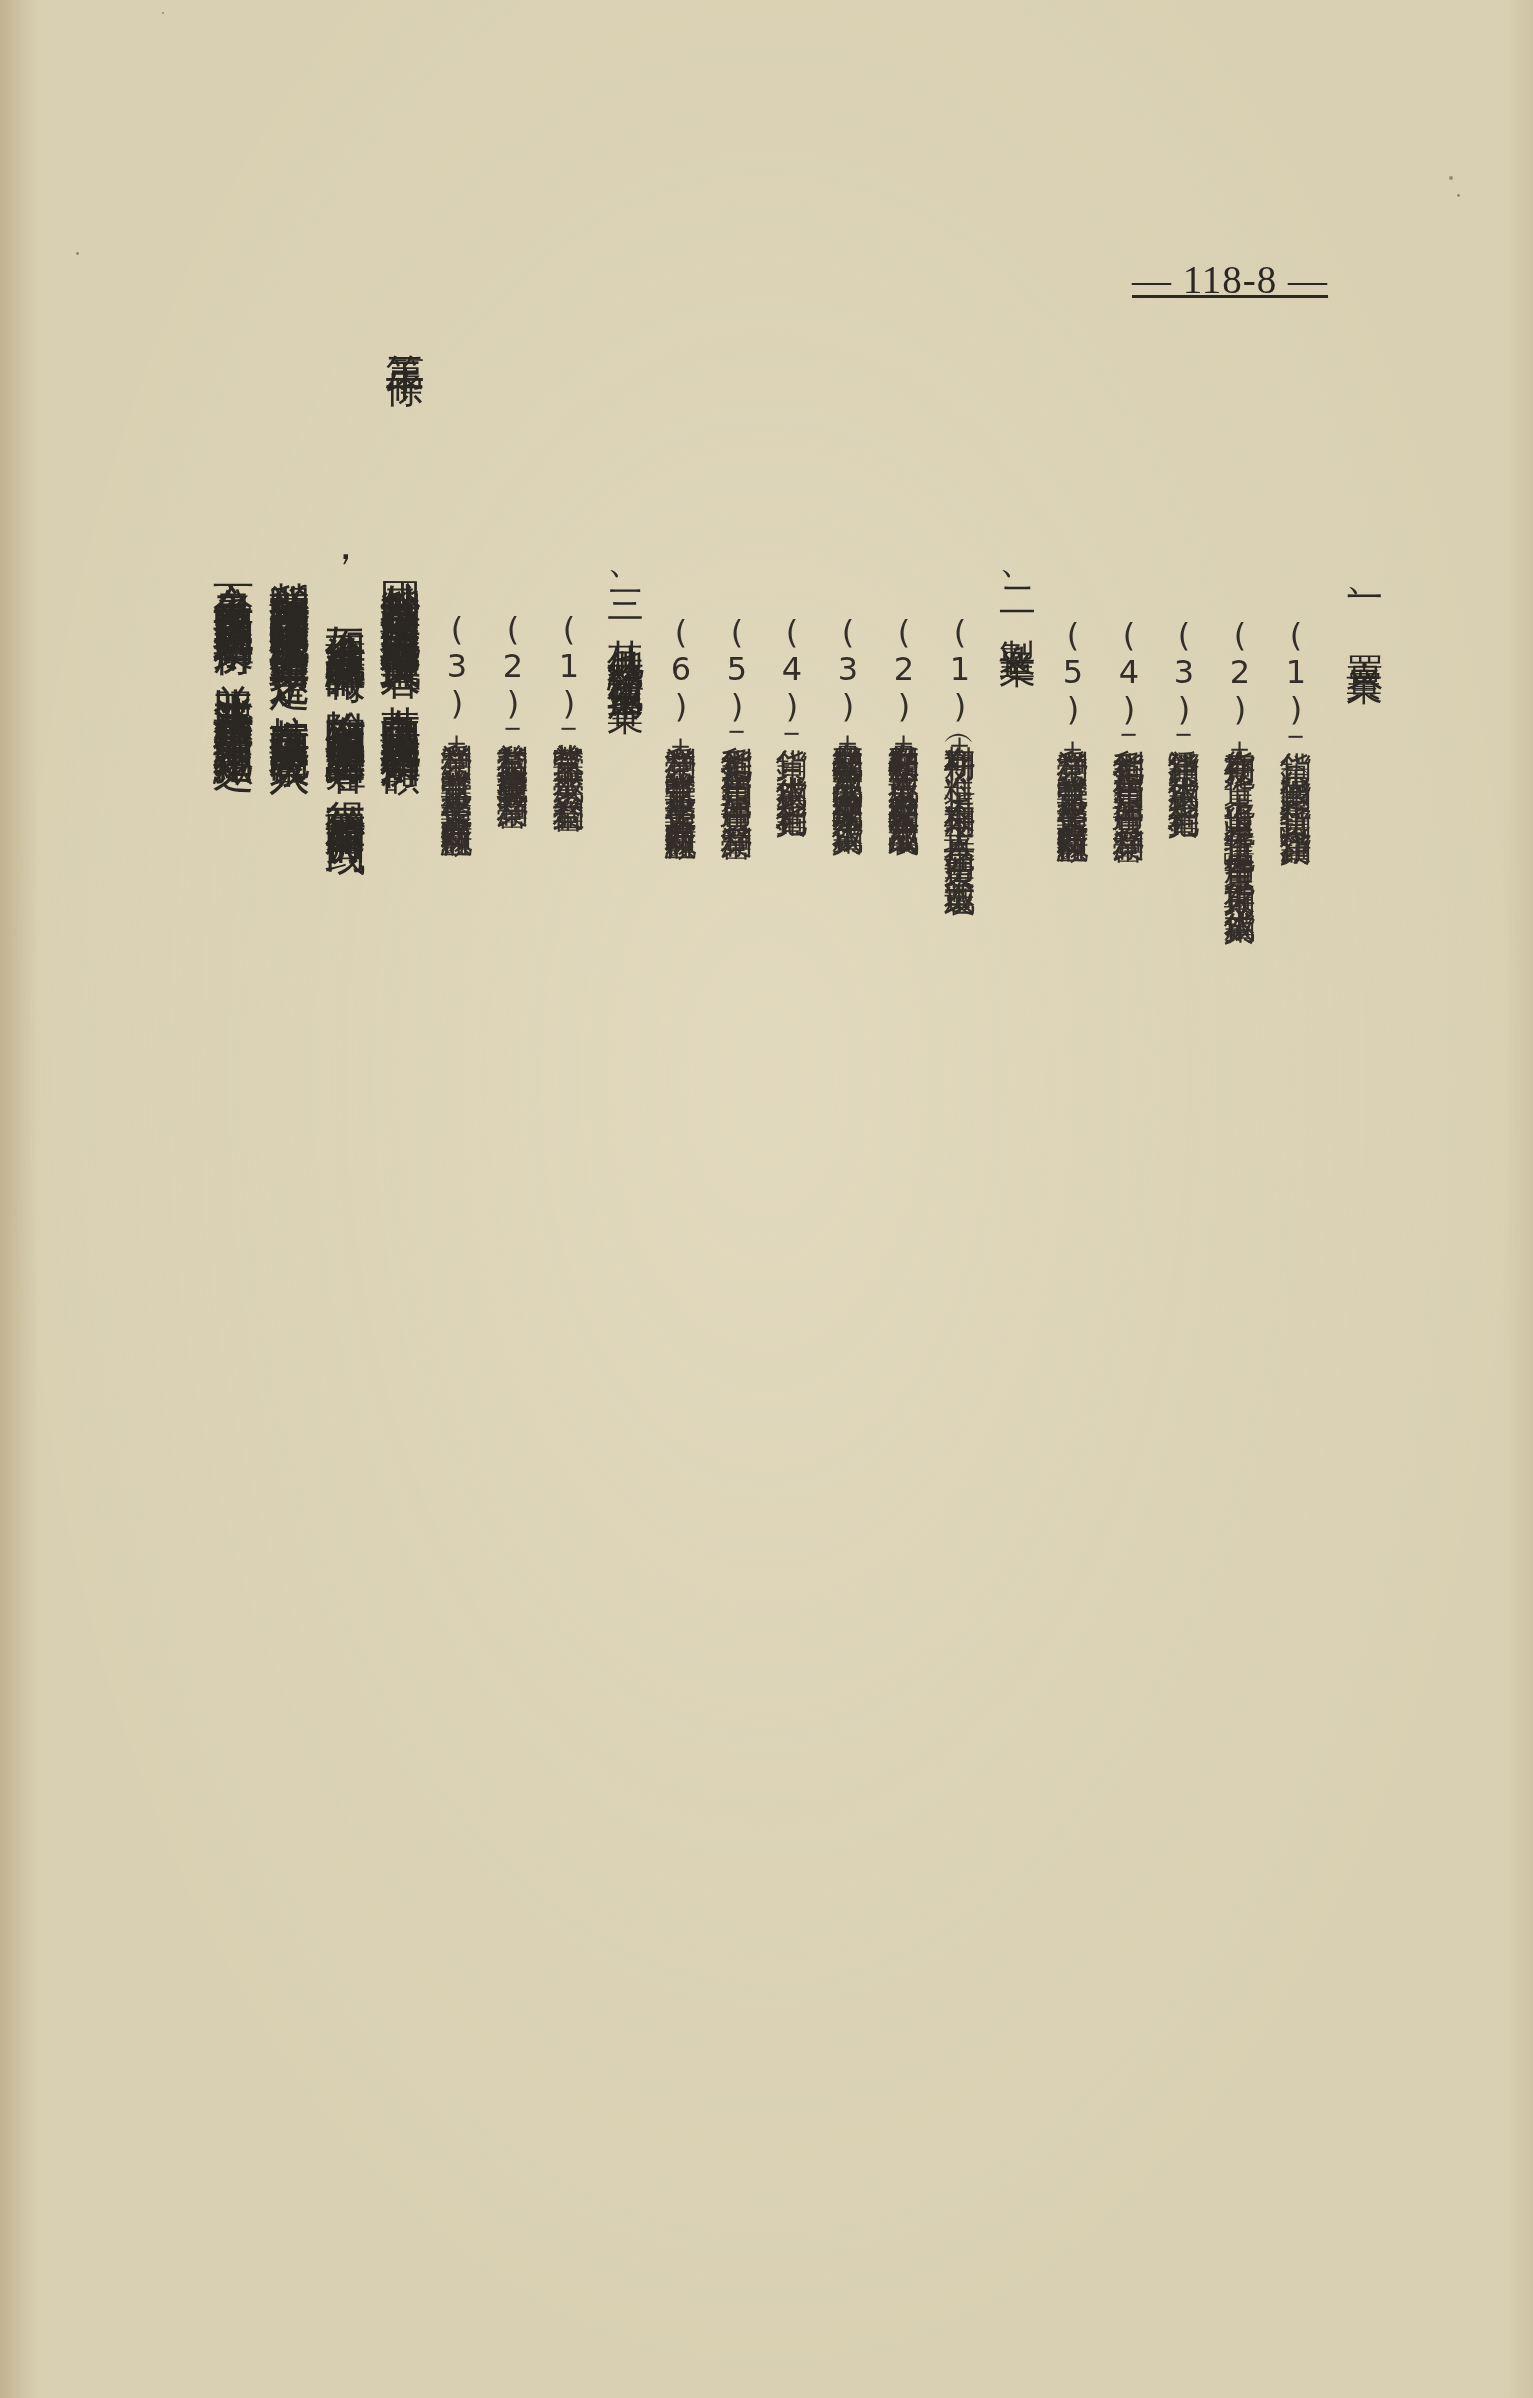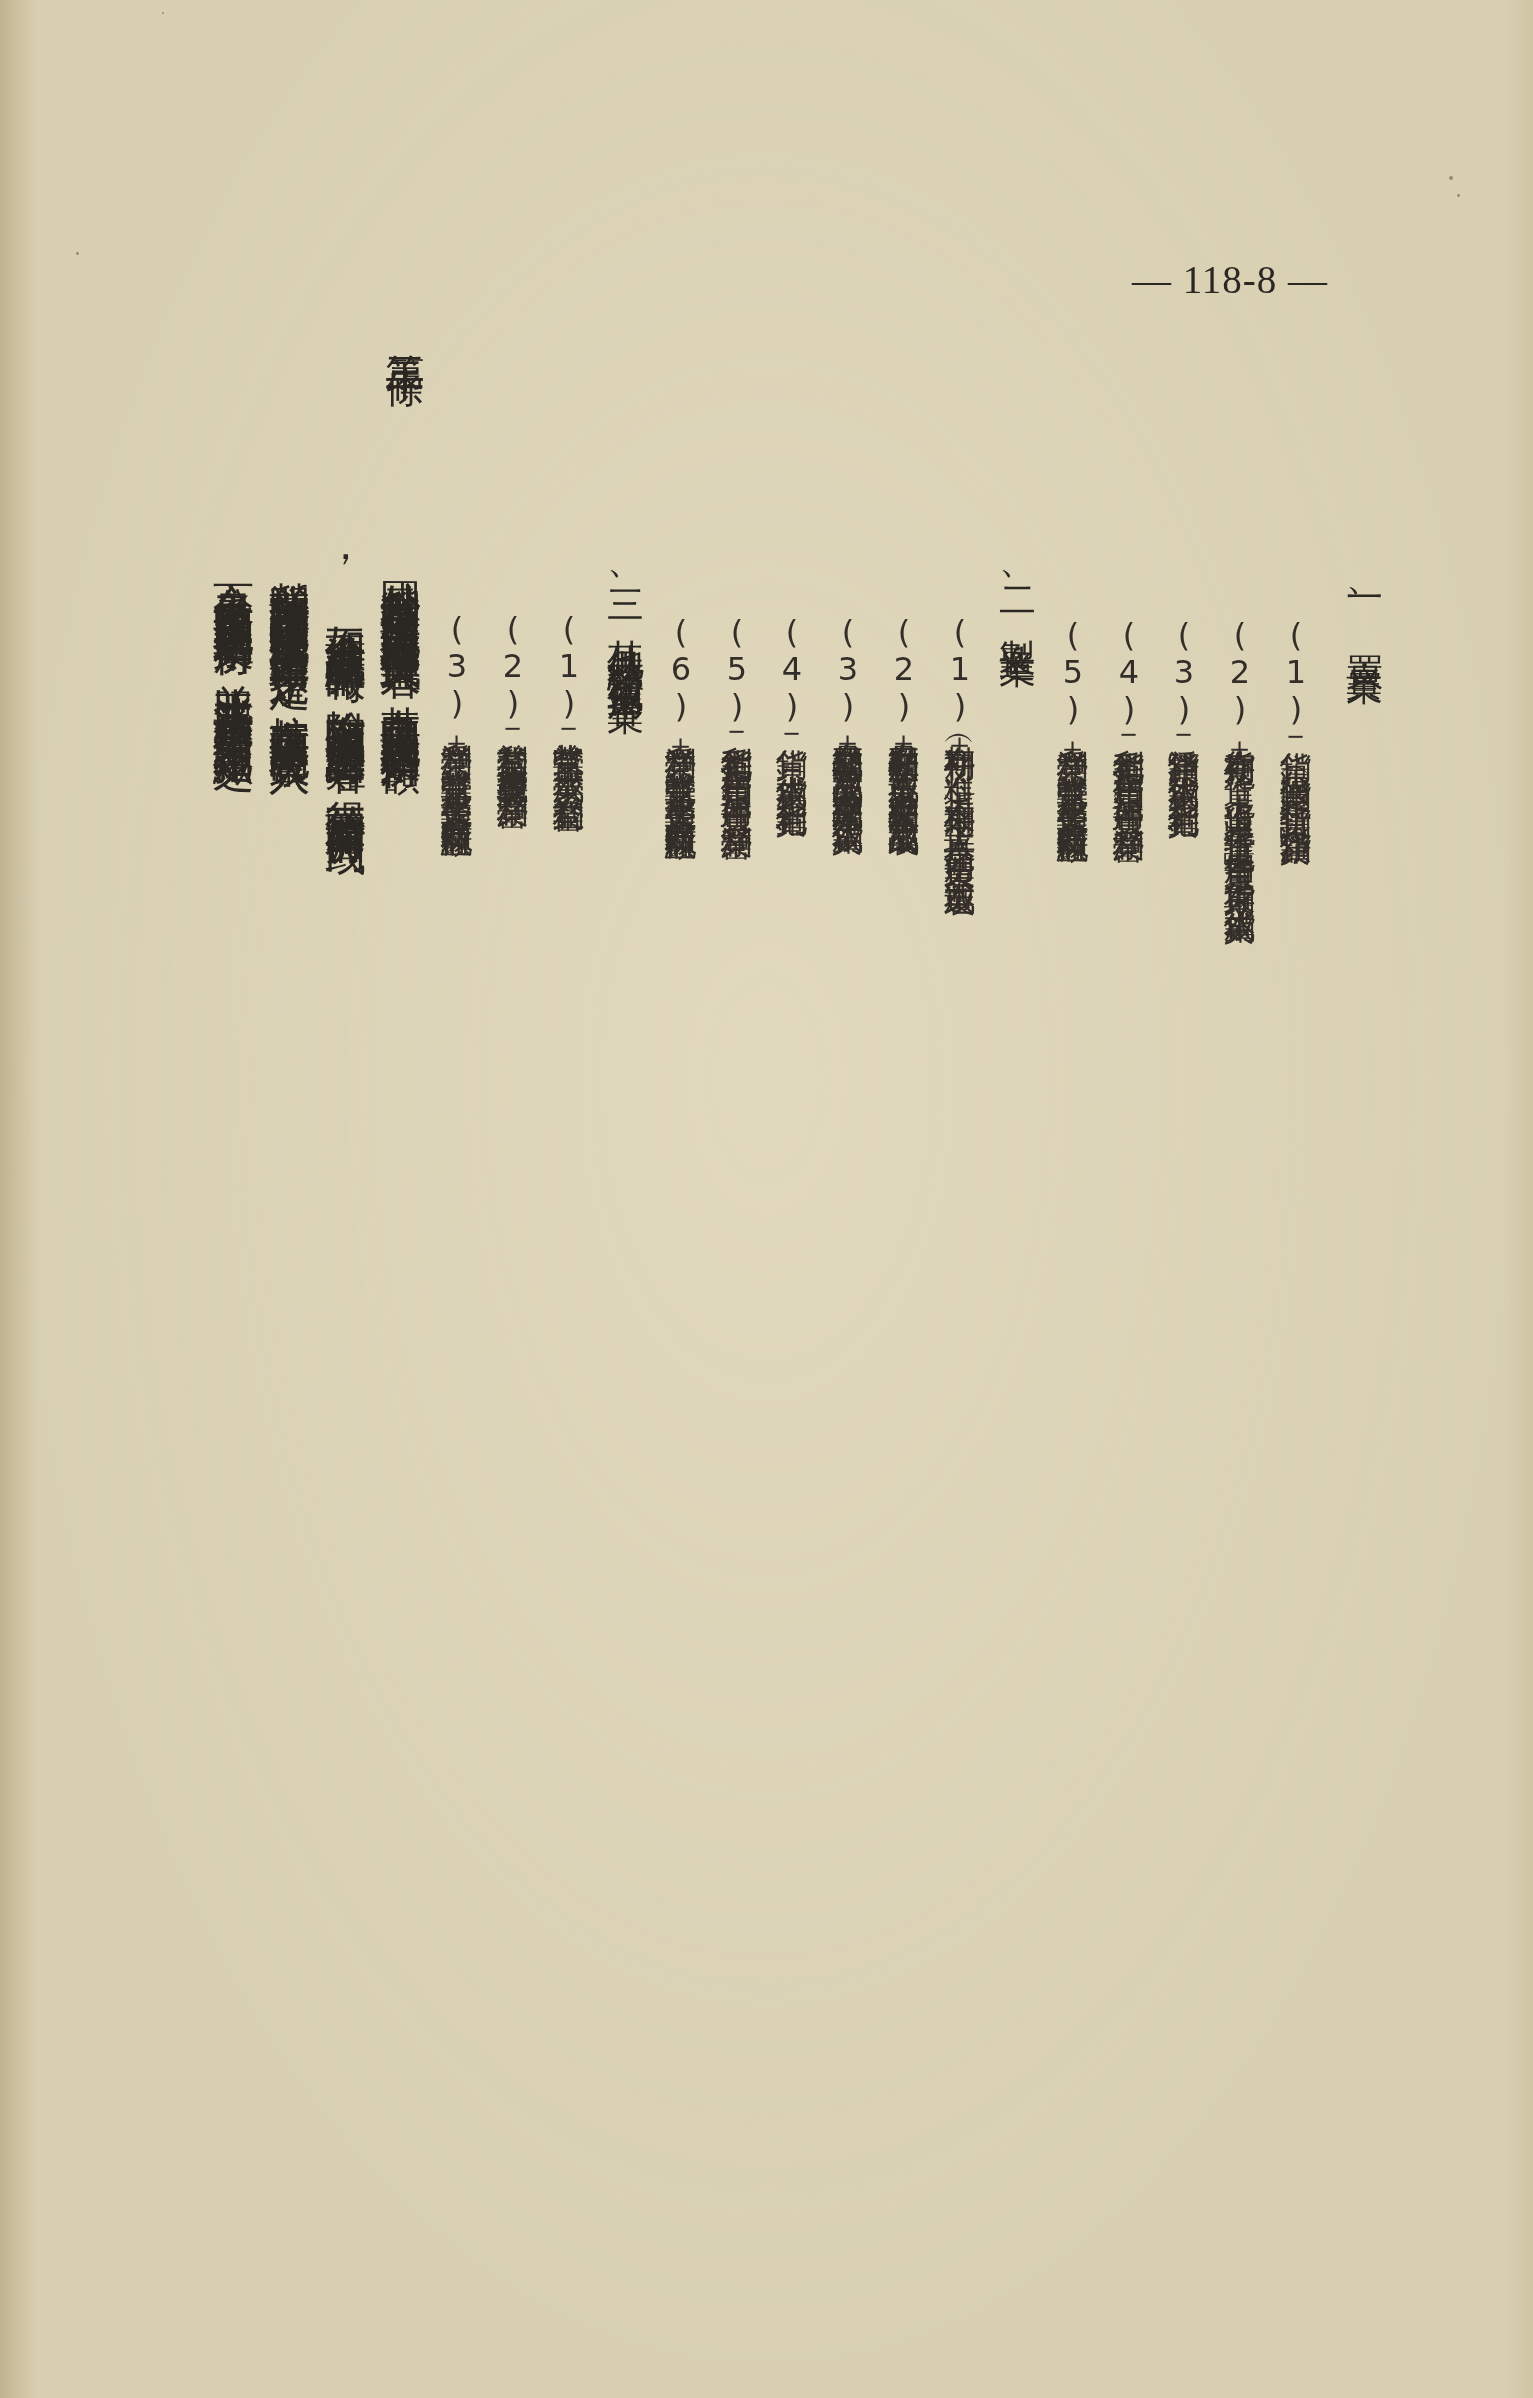--- a/index.html
+++ b/index.html
@@ -10,20 +10,21 @@
         radial-gradient(ellipse at 50% 45%, rgba(232,224,198,0.55) 0%, rgba(217,208,179,0) 70%),
         linear-gradient(90deg, rgba(150,125,80,0.35) 0px, rgba(150,125,80,0) 39px),
         linear-gradient(270deg, rgba(150,125,80,0.15) 0px, rgba(150,125,80,0) 29px);
       font-family: "DejaVu Serif", "Liberation Serif", serif;
       color: #2a2622;
     }
     .page-number {
       position: absolute; left: 1132px; top: 257px;
       font-family: "Liberation Serif", serif; font-size: 39px; letter-spacing: 1px;
       color: #2b2723;
+      text-decoration: underline;
     }
     .col {
       position: absolute;
       writing-mode: vertical-rl;
       text-orientation: upright;
       white-space: nowrap;
       color: #2b2723;
     }
     .heading { font-size: 37px; letter-spacing: 5.9px; }
     .formula {

